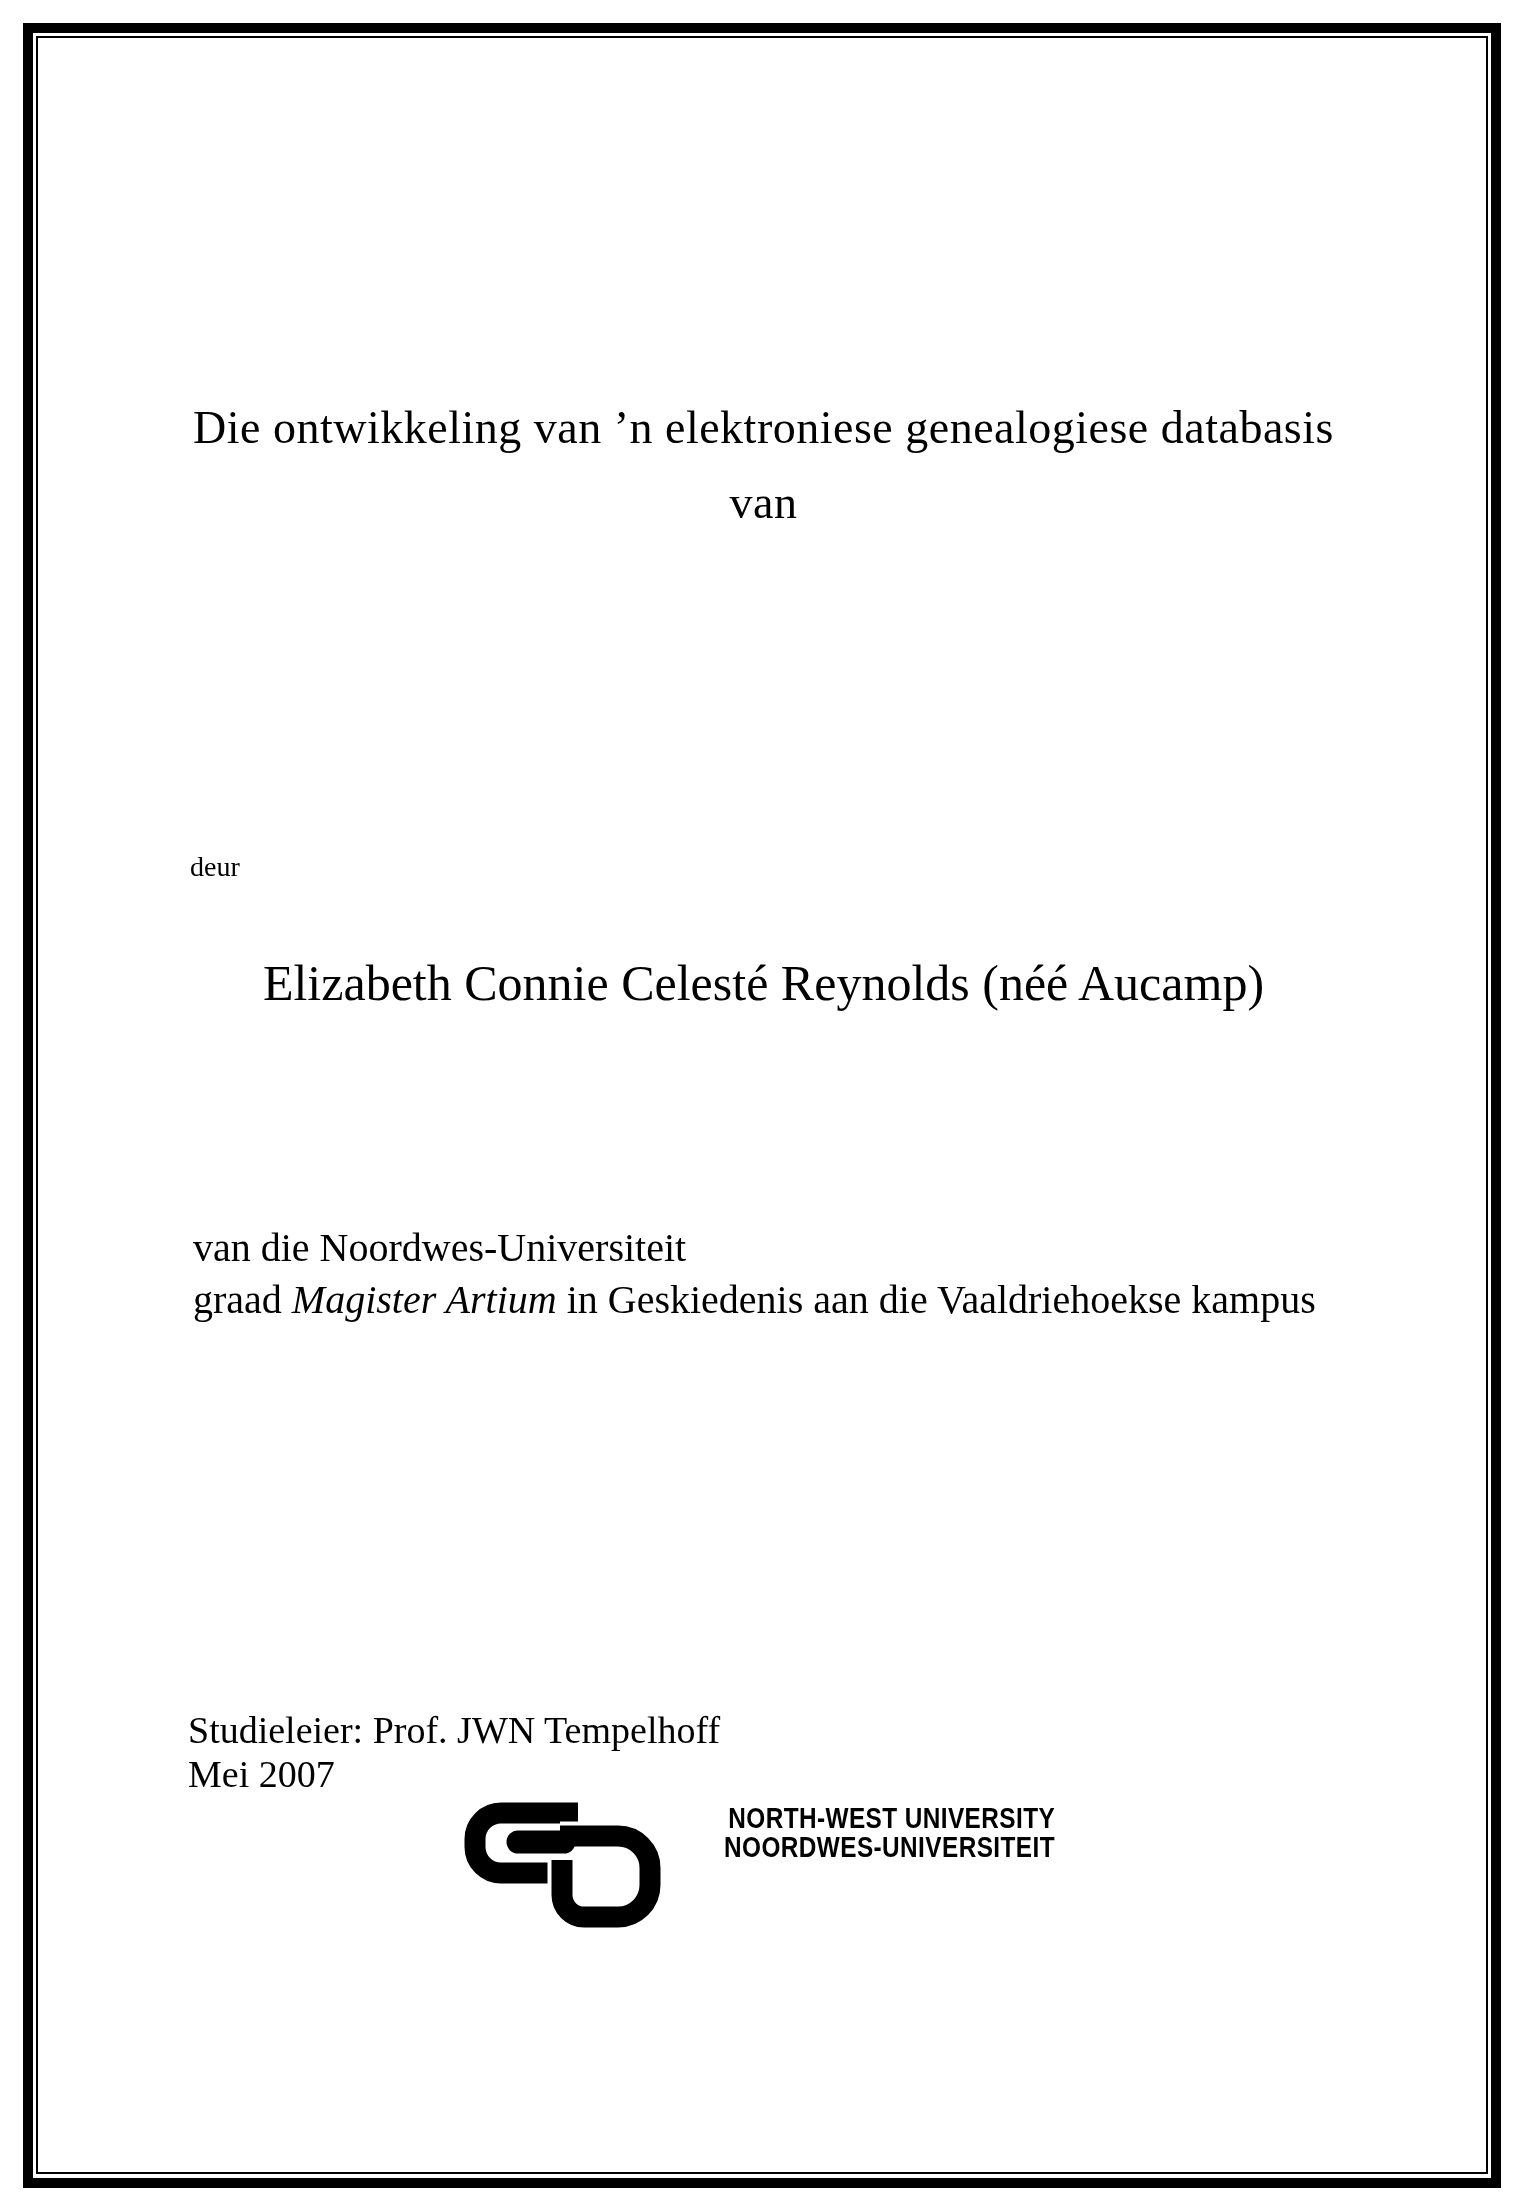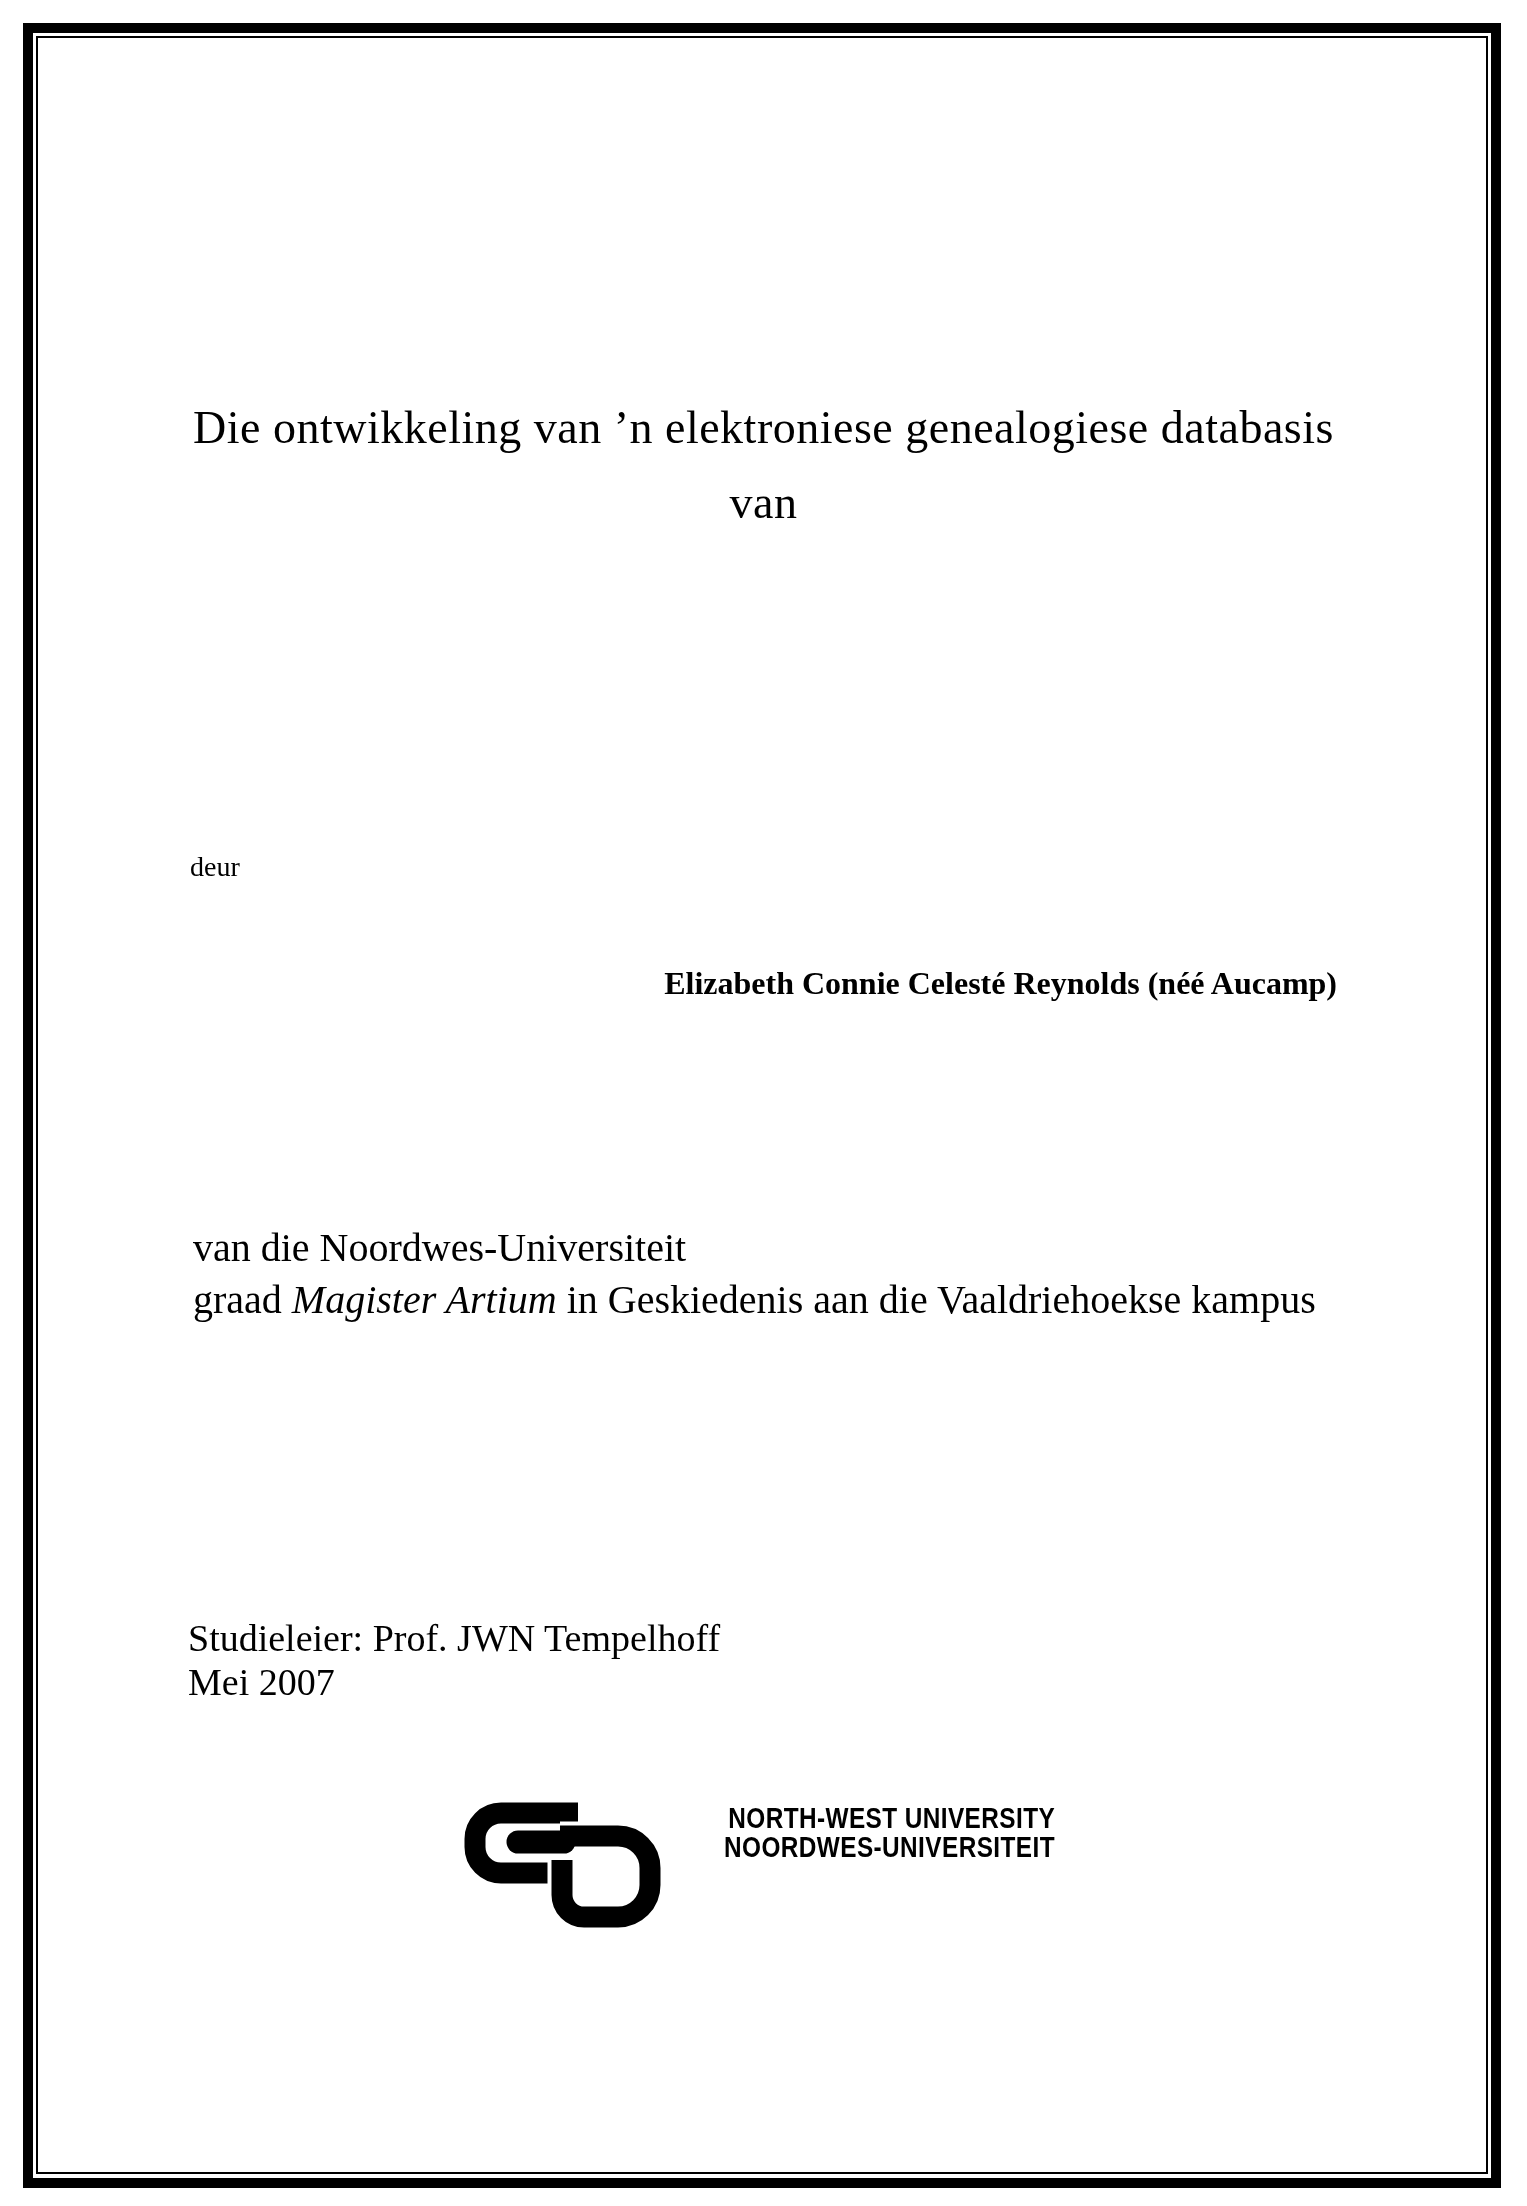--- a/index.html
+++ b/index.html
@@ -23,31 +23,31 @@
     position:absolute;left:190px;top:390px;width:1147px;
     font-size:46px;line-height:75px;text-align:center;
     letter-spacing:0.5px;
   }
   .byline{
     position:absolute;left:190px;top:848px;width:1147px;
     font-size:28px;line-height:38px;text-align:left;
   }
   .author{
     position:absolute;left:190px;top:964px;width:1147px;
-    font-size:32px;line-height:38px;text-align:right;font-weight:bold;
+    font-size:50px;line-height:38px;text-align:center;
   }
   .statement{
     position:absolute;left:193px;top:1222px;width:1137px;
     font-size:40px;line-height:52px;text-align:left;
   }
   .statement .just{
     text-align:justify;text-align-last:justify;
   }
   .supervisor-block{
-    position:absolute;left:188px;top:1616px;width:900px;
+    position:absolute;left:188px;top:1708px;width:900px;
     font-size:38px;line-height:44px;text-align:left;
   }
   .logo-mark{
     position:absolute;left:460px;top:1798px;width:210px;height:140px;
   }
   .logo-text{
     position:absolute;left:555px;top:1804px;width:500px;
     font-family:"Liberation Sans", sans-serif;
     font-size:29px;line-height:29px;font-weight:700;
     text-align:right;letter-spacing:0.5px;white-space:nowrap;

